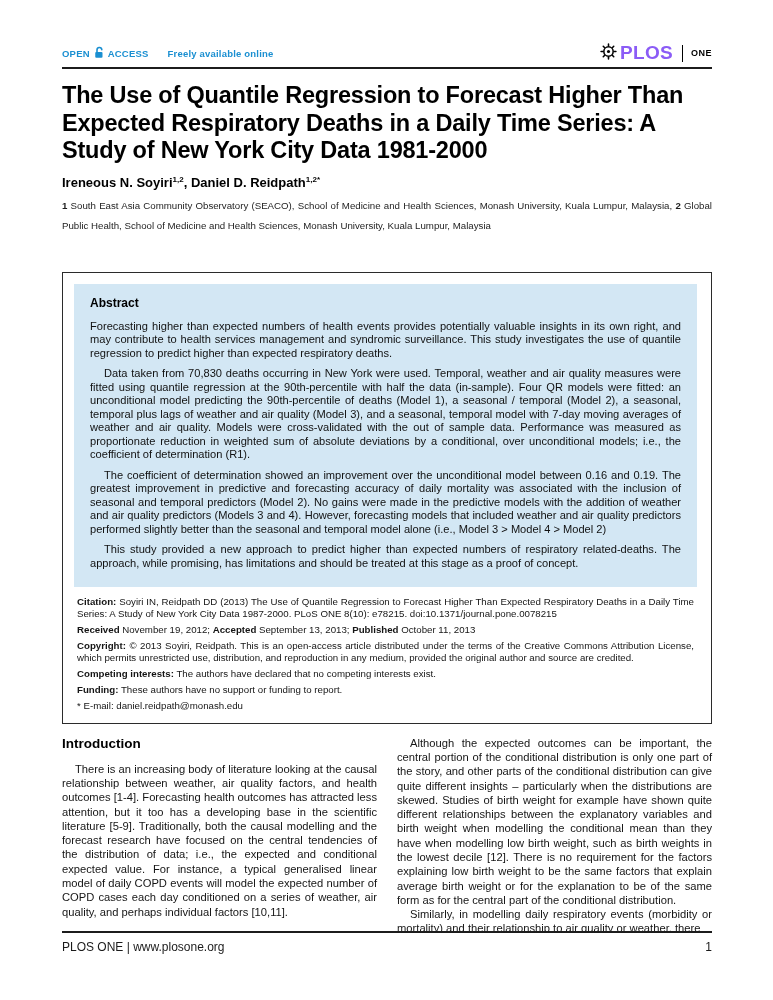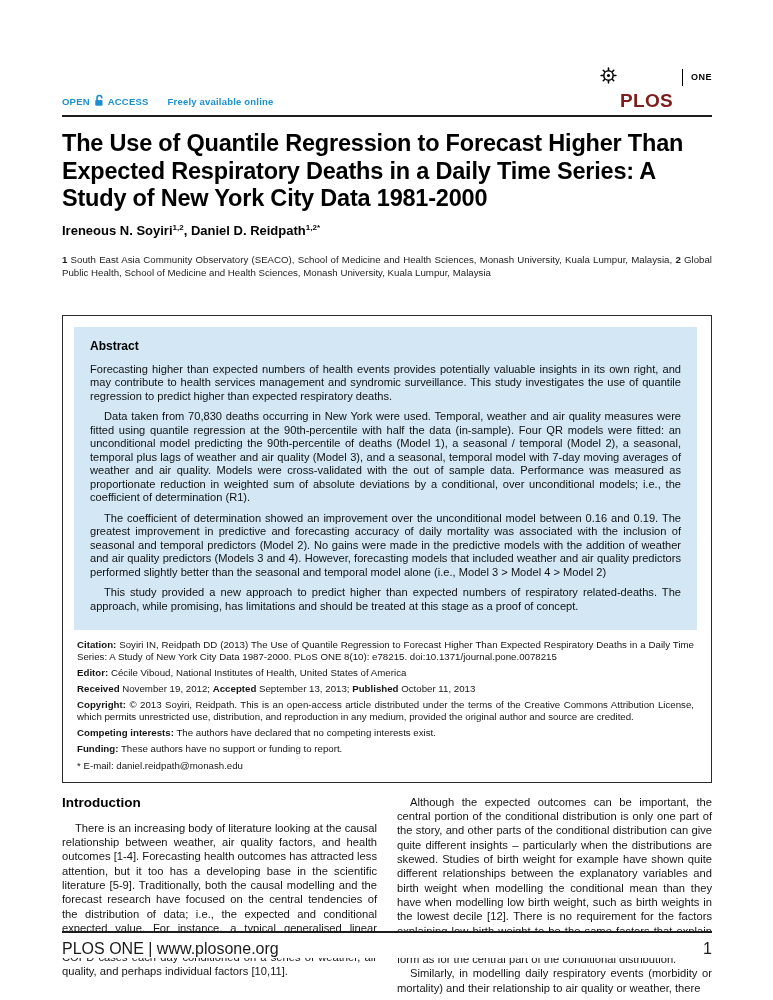--- a/index.html
+++ b/index.html
@@ -34,37 +34,37 @@
     font-size: 9.5px;
     letter-spacing: 0.2px;
     display: flex;
     align-items: center;
     gap: 3px;
     padding-bottom: 3px;
   }
   .open-access .freely { margin-left: 16px; }
   .lock-icon { display: inline-block; }
   .plos-logo { display: flex; align-items: center; gap: 3px; }
-  .plos-word { font-size: 19px; font-weight: 800; letter-spacing: 0.3px; color: #7f1d1d; margin-top: 48px; }
+  .plos-word { font-size: 19px; font-weight: 800; letter-spacing: 0.3px; color: #8b5cf6; }
   .plos-divider { width: 1px; height: 17px; background: #000; margin: 0 5px 0 6px; }
   .plos-one { font-size: 9px; font-weight: bold; letter-spacing: 0.5px; color: #000; }
   .masthead-rule { border-bottom: 2px solid #1c1c1c; margin-top: 3px; }
 
   
   .article-title {
     margin-top: 13px;
     font-size: 23.5px;
     line-height: 27.5px;
     font-weight: bold;
     color: #000;
     letter-spacing: -0.2px;
   }
   .authors-line { margin-top: 10px; font-size: 13px; font-weight: bold; color: #000; }
   .authors-line sup { font-size: 8px; vertical-align: super; line-height: 0; }
-  .affiliations { margin-top: 15px; font-size: 9.7px; line-height: 13px; color: #1d1d1d; text-align: justify; }
+  .affiliations { margin-top: 6px; font-size: 9.7px; line-height: 20px; color: #1d1d1d; text-align: justify; }
   .affiliations b { font-weight: bold; }
 
   
   .abstract-box {
     margin-top: 36px;
     border: 1.6px solid #2b2b2b;
     padding: 11px 14px 6px 11px;
     background: #fff;
   }
   .abstract-panel {
@@ -92,21 +92,21 @@
     font-size: 11.2px;
     line-height: 14.3px;
     text-align: justify;
     text-indent: 13px;
     color: #151515;
   }
 
   
   .footer { position: absolute; left: 62px; right: 61px; top: 931px; background: #fff; }
   .footer-rule { border-top: 2px solid #1c1c1c; margin-bottom: 7px; }
-  .footer-row { display: flex; font-size: 16px; color: #1a1a1a; gap: 34px; }
+  .footer-row { display: flex; font-size: 12px; color: #1a1a1a; gap: 34px; }
   .footer-row .fleft { flex: 1; text-align: left; }
   .footer-row .fcenter { flex: 0 0 auto; text-align: center; }
   .footer-row .fright { flex: 1; text-align: right; }
 </style>
 </head>
 <body>
 
 <div class="page">
   <div class="content">
 
@@ -155,21 +155,20 @@
     <div class="abstract-box">
       <div class="abstract-panel">
         <div class="abstract-heading">Abstract</div>
         <p>Forecasting higher than expected numbers of health events provides potentially valuable insights in its own right, and may contribute to health services management and syndromic surveillance. This study investigates the use of quantile regression to predict higher than expected respiratory deaths.</p>
         <p class="indent">Data taken from 70,830 deaths occurring in New York were used. Temporal, weather and air quality measures were fitted using quantile regression at the 90th-percentile with half the data (in-sample). Four QR models were fitted: an unconditional model predicting the 90th-percentile of deaths (Model 1), a seasonal / temporal (Model 2), a seasonal, temporal plus lags of weather and air quality (Model 3), and a seasonal, temporal model with 7-day moving averages of weather and air quality. Models were cross-validated with the out of sample data. Performance was measured as proportionate reduction in weighted sum of absolute deviations by a conditional, over unconditional models; i.e., the coefficient of determination (R1).</p>
         <p class="indent">The coefficient of determination showed an improvement over the unconditional model between 0.16 and 0.19. The greatest improvement in predictive and forecasting accuracy of daily mortality was associated with the inclusion of seasonal and temporal predictors (Model 2). No gains were made in the predictive models with the addition of weather and air quality predictors (Models 3 and 4). However, forecasting models that included weather and air quality predictors performed slightly better than the seasonal and temporal model alone (i.e., Model 3 &gt; Model 4 &gt; Model 2)</p>
         <p class="indent">This study provided a new approach to predict higher than expected numbers of respiratory related-deaths. The approach, while promising, has limitations and should be treated at this stage as a proof of concept.</p>
       </div>
       <div class="article-meta">
         <p><b>Citation:</b><span> Soyiri IN, Reidpath DD (2013) The Use of Quantile Regression to Forecast Higher Than Expected Respiratory Deaths in a Daily Time Series: A Study of New York City Data 1987-2000. PLoS ONE 8(10): e78215. doi:10.1371/journal.pone.0078215</span></p>
-        <p><b>Editor:</b><span> Cécile Viboud, National Institutes of Health, United States of America</span></p>
         <p><b>Received</b><span> November 19, 2012; </span><b>Accepted</b><span> September 13, 2013; </span><b>Published</b><span> October 11, 2013</span></p>
         <p><b>Copyright:</b><span> © 2013 Soyiri, Reidpath. This is an open-access article distributed under the terms of the Creative Commons Attribution License, which permits unrestricted use, distribution, and reproduction in any medium, provided the original author and source are credited.</span></p>
         <p><b>Competing interests:</b><span> The authors have declared that no competing interests exist.</span></p>
         <p><b>Funding:</b><span> These authors have no support or funding to report.</span></p>
         <p>* E-mail: daniel.reidpath@monash.edu</p>
       </div>
     </div>
 
     <div class="columns">
       <div class="col">

